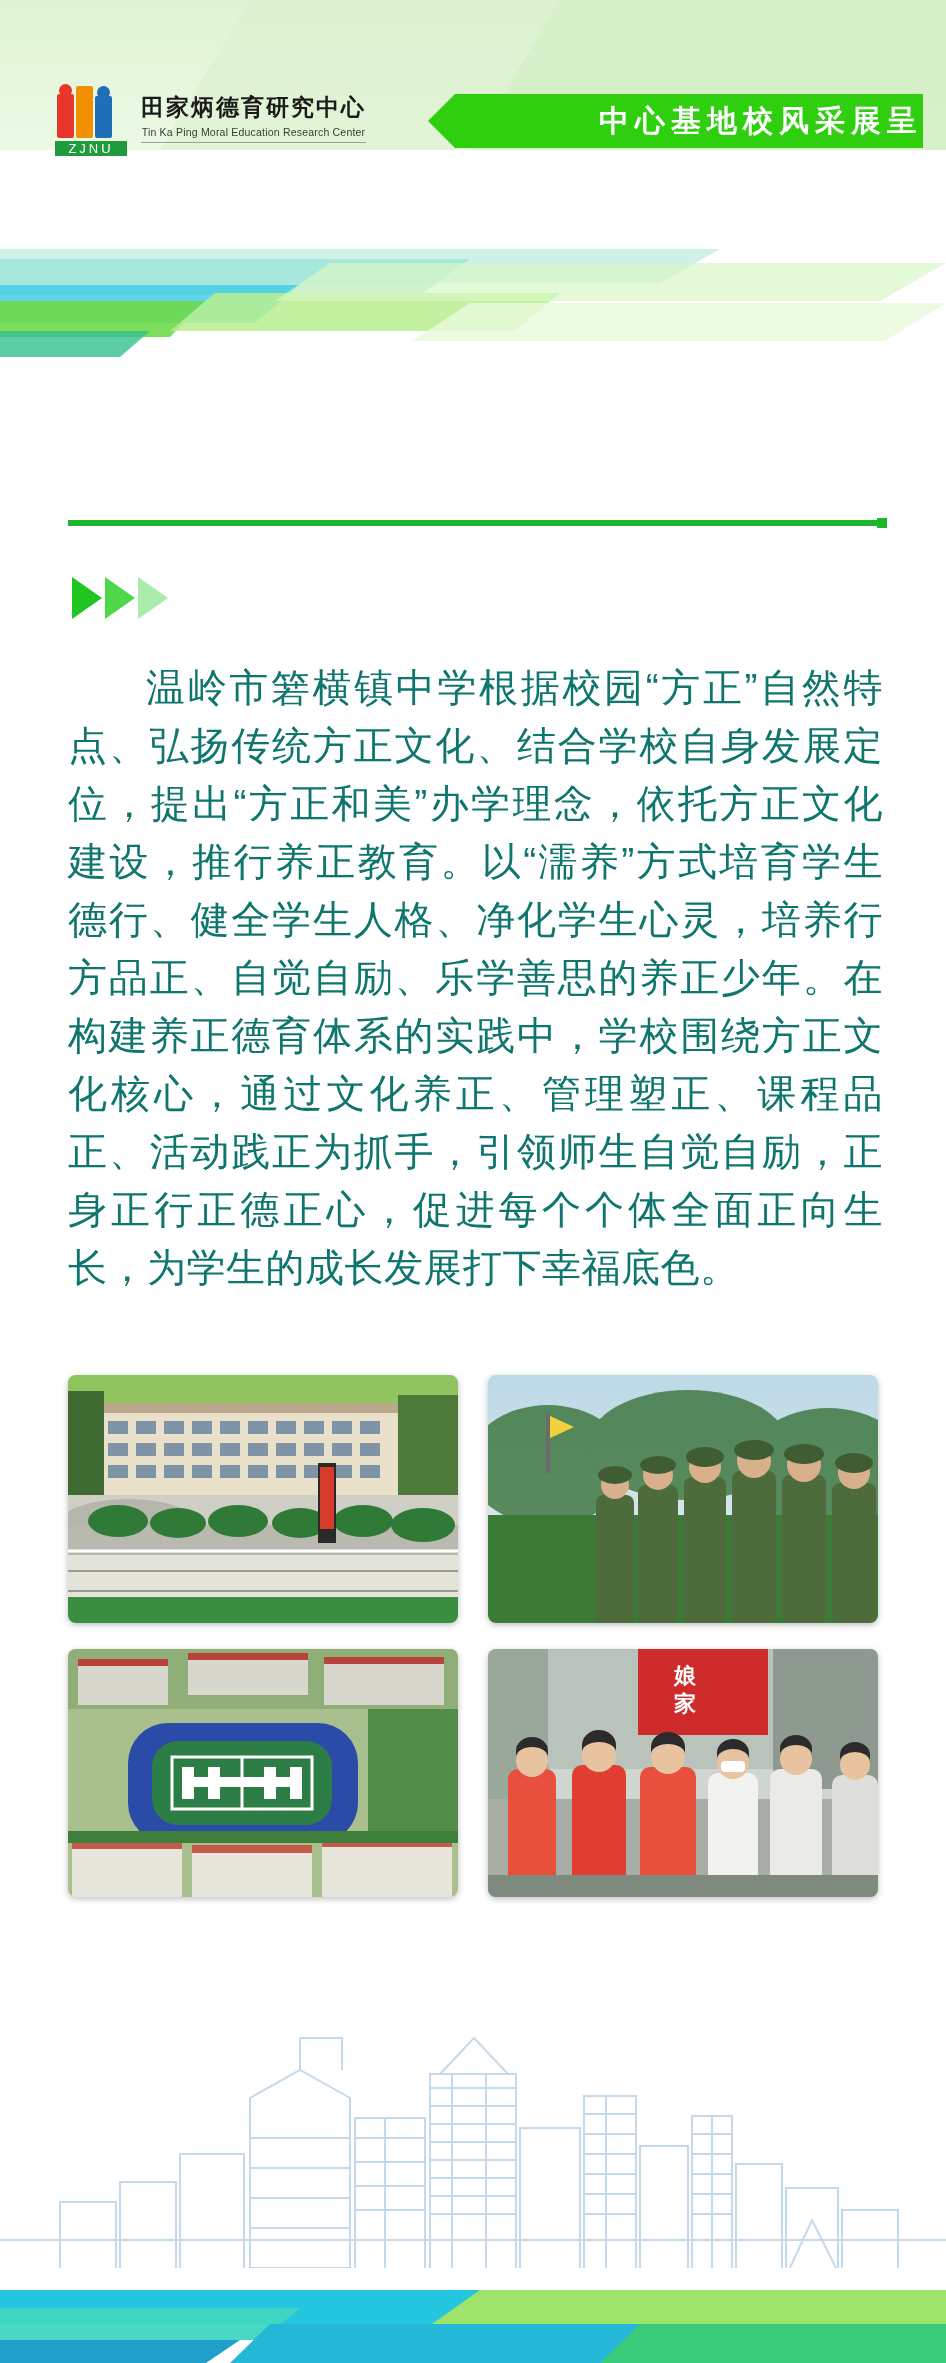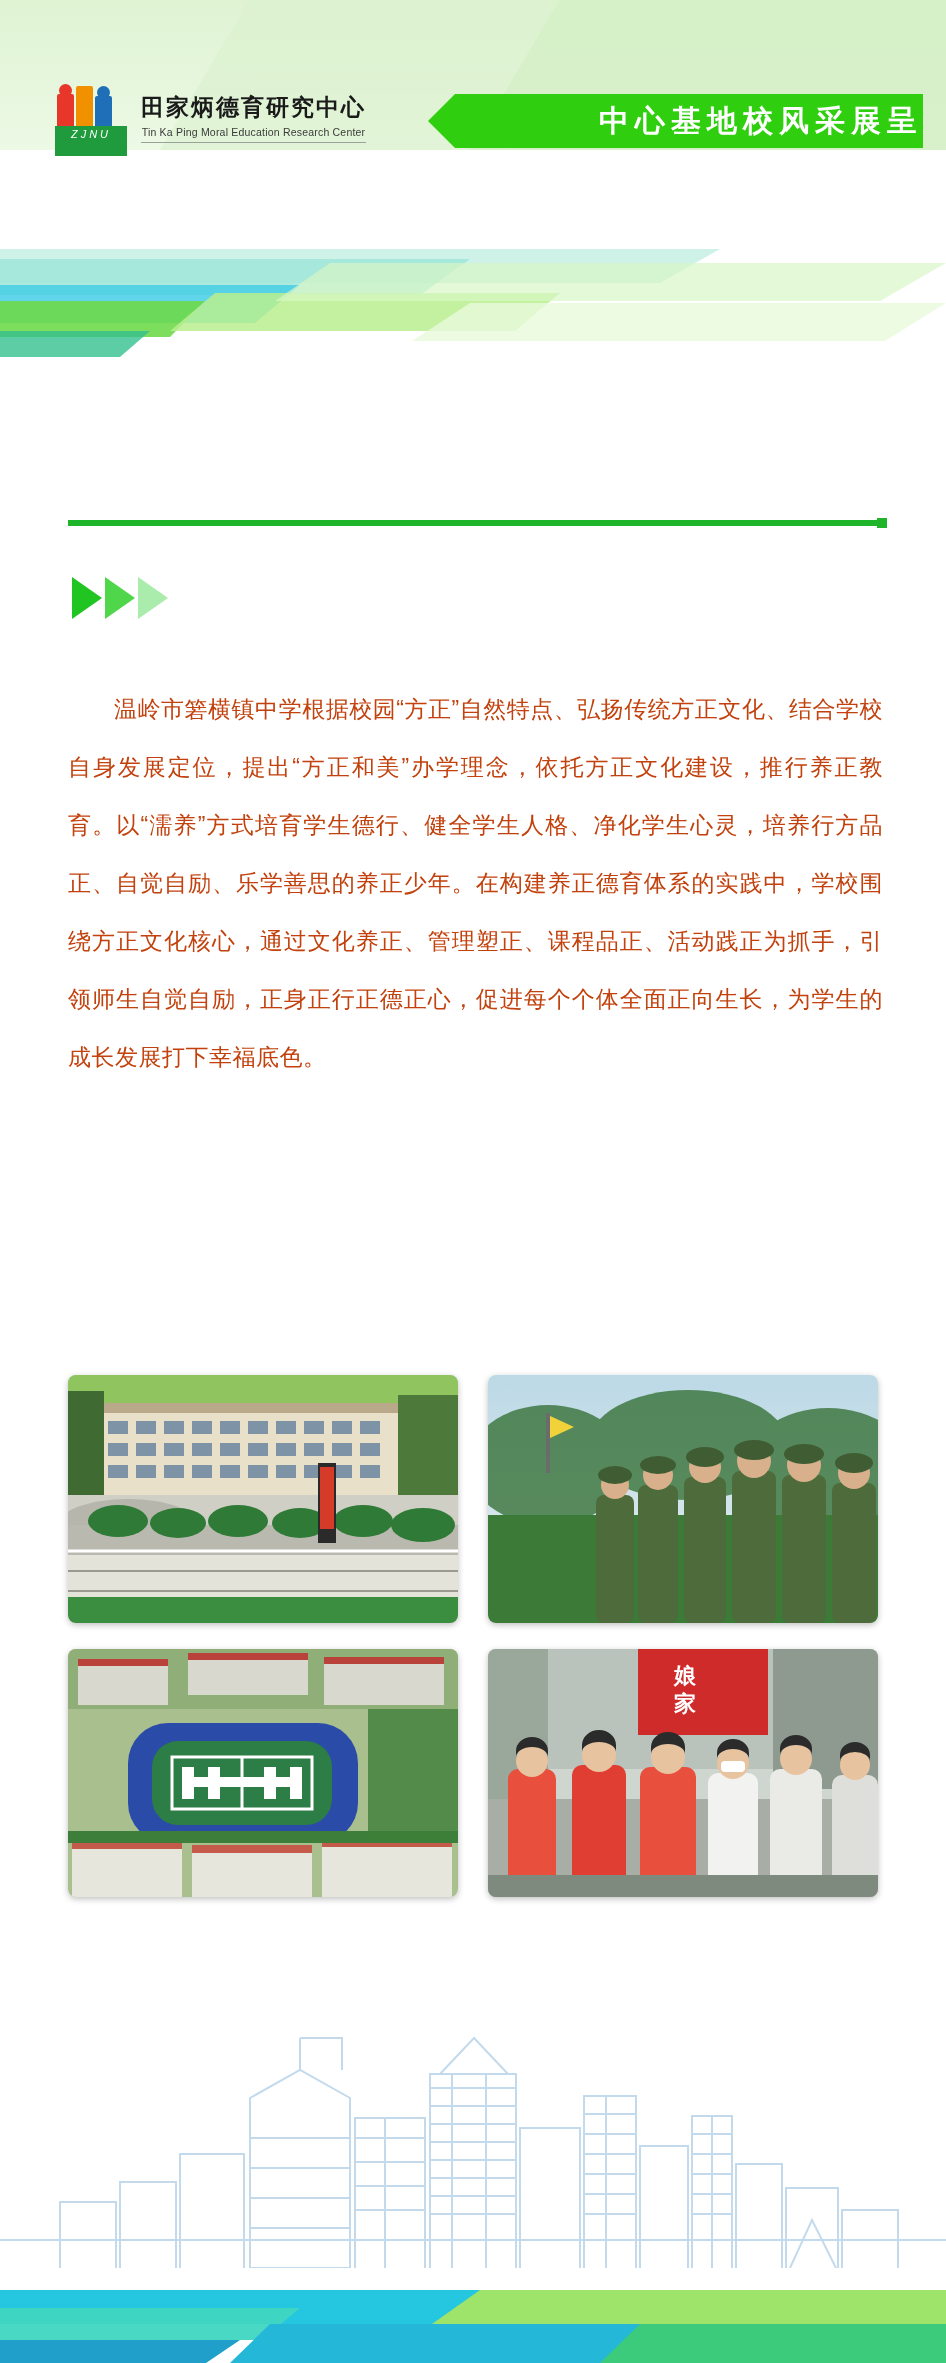--- a/index.html
+++ b/index.html
@@ -45,29 +45,28 @@
   .logo-mark {
     position: relative;
     width: 72px;
     height: 74px;
     margin-right: 14px;
   }
   .logo-zjnu {
     position: absolute;
     left: 0; bottom: 0;
     width: 72px;
-    height: 30px;
+    height: 15px;
     background: #1f9a3d;
     color: #ffffff;
-    font-size: 11px;
+    font-size: 13px;
     letter-spacing: 3px;
     text-align: center;
     line-height: 16px;
     font-family: "Liberation Sans", sans-serif;
-    font-style: italic;
   }
   .logo-fig {
     position: absolute;
     width: 17px;
     border-radius: 2px;
   }
   .fig-red   { left: 2px;  top: 12px; height: 44px; background: #e8372a; }
   .fig-orange{ left: 21px; top: 4px;  height: 52px; background: #f29100; }
   .fig-blue  { left: 40px; top: 14px; height: 42px; background: #1f6fb8; }
   .fig-head {
@@ -181,26 +180,26 @@
     border-bottom: 21px solid transparent;
   }
   .arrow-1 { left: 0px;  top: 2px; border-left: 30px solid #21c522; }
   .arrow-2 { left: 33px; top: 2px; border-left: 30px solid #4fd64a; }
   .arrow-3 { left: 66px; top: 2px; border-left: 30px solid #a9ecab; }
 
   
   .body-text {
     position: absolute;
     left: 68px;
-    top: 680px;
+    top: 659px;
     width: 815px;
     font-family: "Liberation Sans", sans-serif;
-    font-size: 23px;
+    font-size: 39px;
     line-height: 58px;
-    color: #c2410c;
+    color: #0f766e;
     text-align: justify;
     text-indent: 2em;
     letter-spacing: 0.5px;
   }
 
   
   .photos {
     position: absolute;
     left: 68px;
     top: 1375px;

